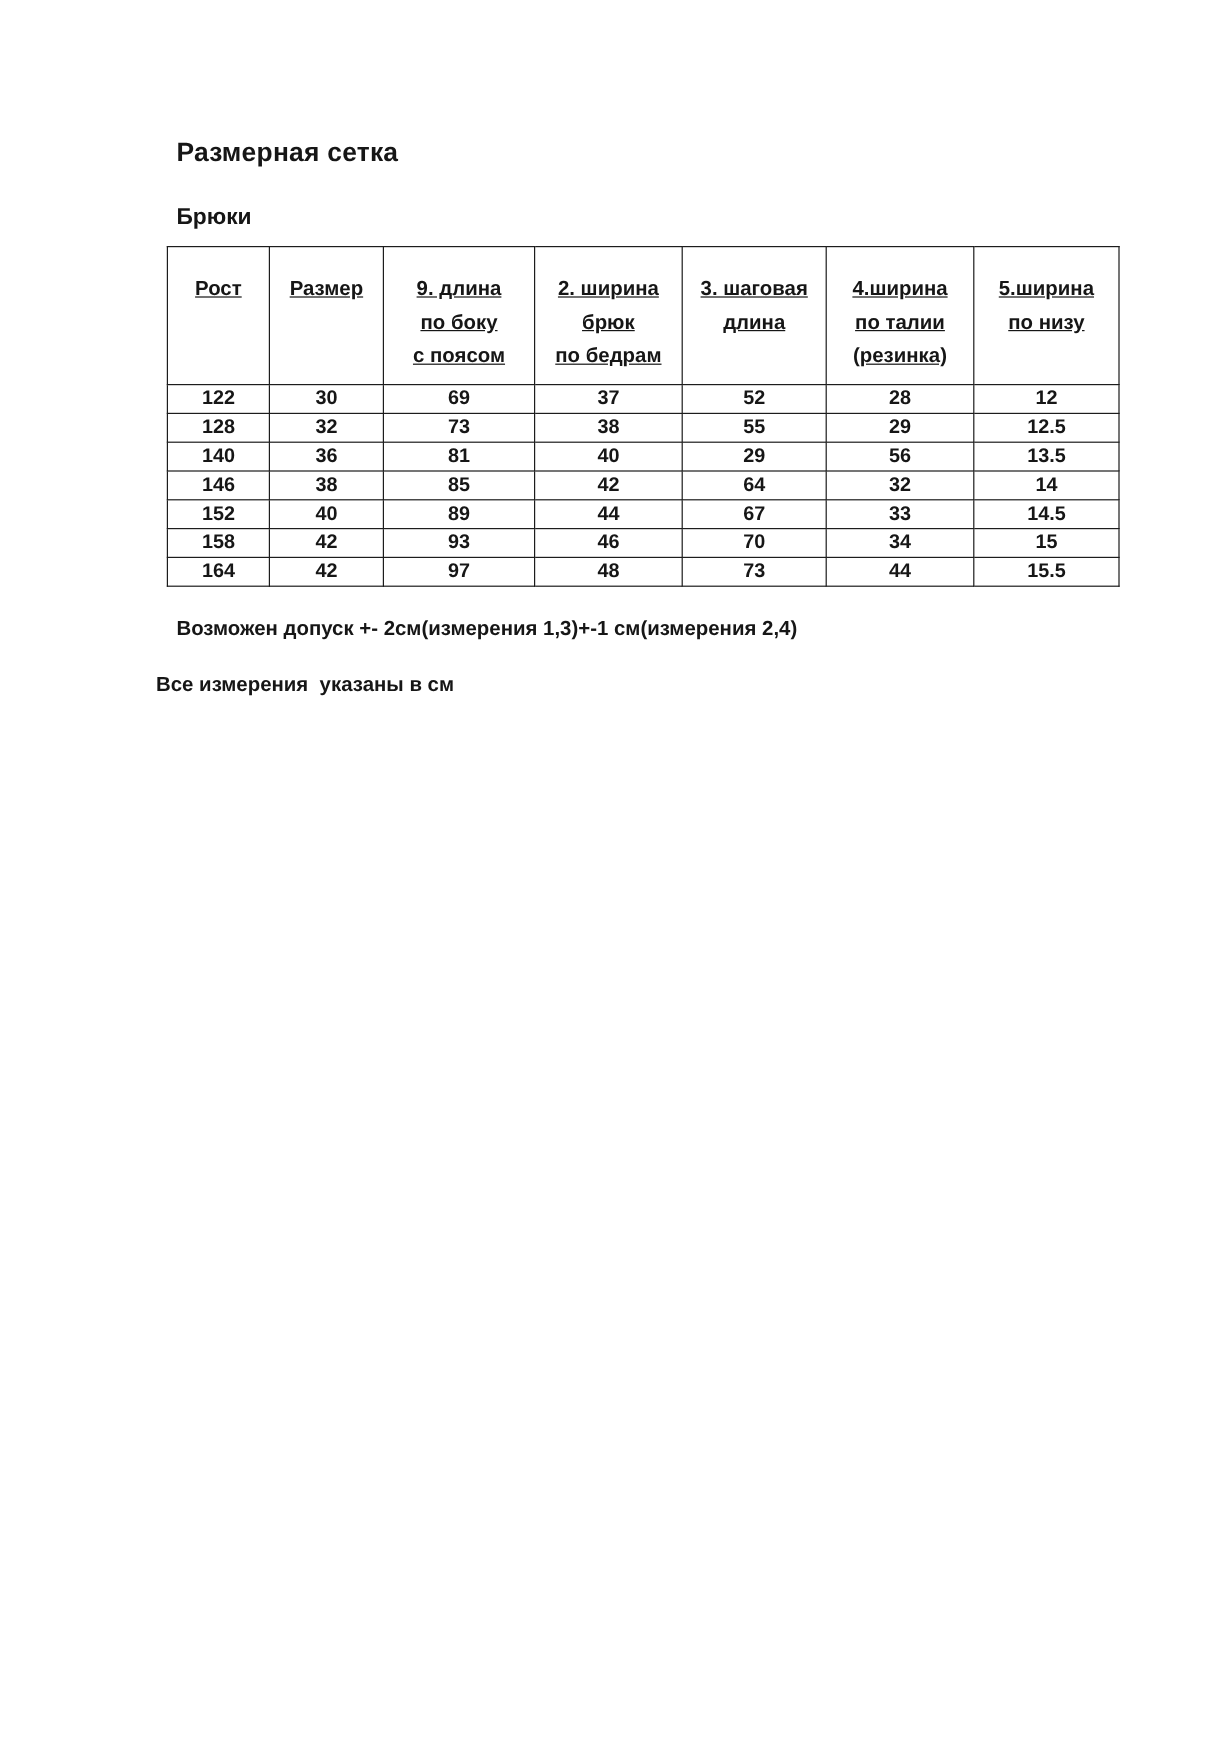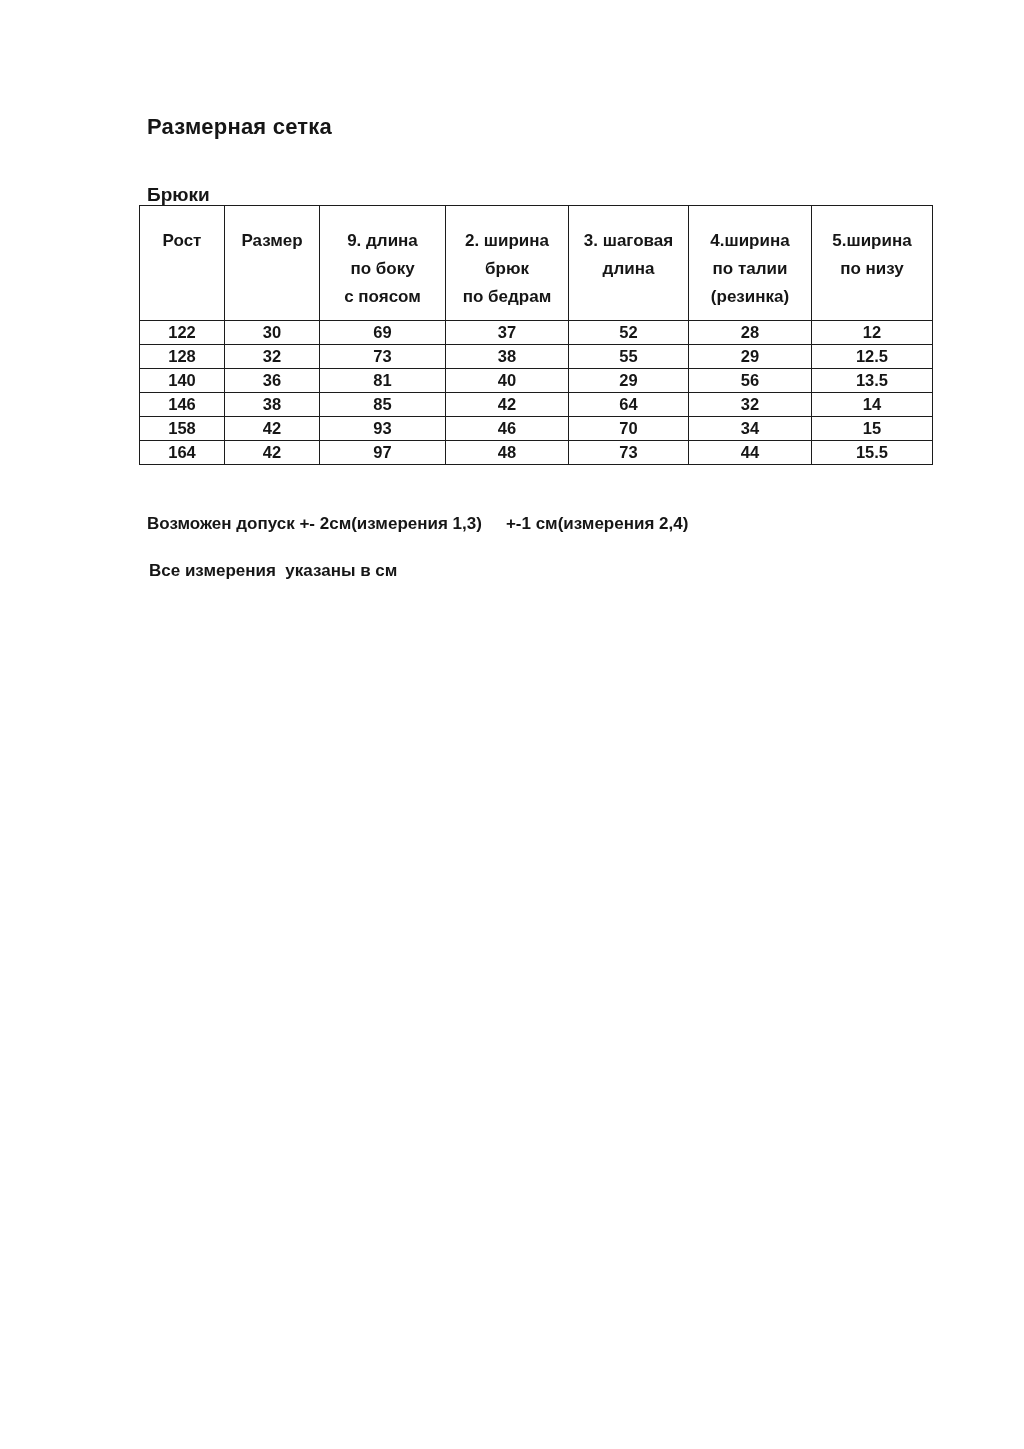--- a/index.html
+++ b/index.html
@@ -19,21 +19,21 @@
   .page-title {
     position: absolute;
     left: 147px;
     top: 99px;
     font-size: 22px;
     letter-spacing: 0.2px;
   }
   .page-subtitle {
     position: absolute;
     left: 147px;
-    top: 168px;
+    top: 155px;
     font-size: 19px;
   }
   table.size-table {
     position: absolute;
     left: 139px;
     top: 205px;
     border-collapse: collapse;
     table-layout: fixed;
   }
   .size-table th,
@@ -43,40 +43,40 @@
     text-align: center;
   }
   .size-table th {
     height: 115px;
     box-sizing: border-box;
     vertical-align: top;
     padding: 21px 2px 0 2px;
     font-size: 17px;
     line-height: 28px;
     white-space: pre-line;
+    text-decoration: underline;
   }
   .size-table td {
     height: 23px;
     box-sizing: border-box;
     padding: 0;
     font-size: 16.5px;
     line-height: 23px;
   }
   .tolerance-note {
     position: absolute;
     left: 147px;
     top: 514px;
     font-size: 17px;
   }
   .tolerance-note .part2 {
-    margin-left: 24px;
   }
   .units-note {
     position: absolute;
-    left: 149px;
+    left: 130px;
     top: 561px;
     font-size: 17px;
     white-space: pre;
   }
 </style>
 </head>
 <body>
 
 <h1 class="page-title">Размерная сетка</h1>
 <h2 class="page-subtitle">Брюки</h2>
@@ -141,20 +141,29 @@
     <tr>
       <td>146</td>
       <td>38</td>
       <td>85</td>
       <td>42</td>
       <td>64</td>
       <td>32</td>
       <td>14</td>
     </tr>
     <tr>
+      <td>152</td>
+      <td>40</td>
+      <td>89</td>
+      <td>44</td>
+      <td>67</td>
+      <td>33</td>
+      <td>14.5</td>
+    </tr>
+    <tr>
       <td>158</td>
       <td>42</td>
       <td>93</td>
       <td>46</td>
       <td>70</td>
       <td>34</td>
       <td>15</td>
     </tr>
     <tr>
       <td>164</td>

